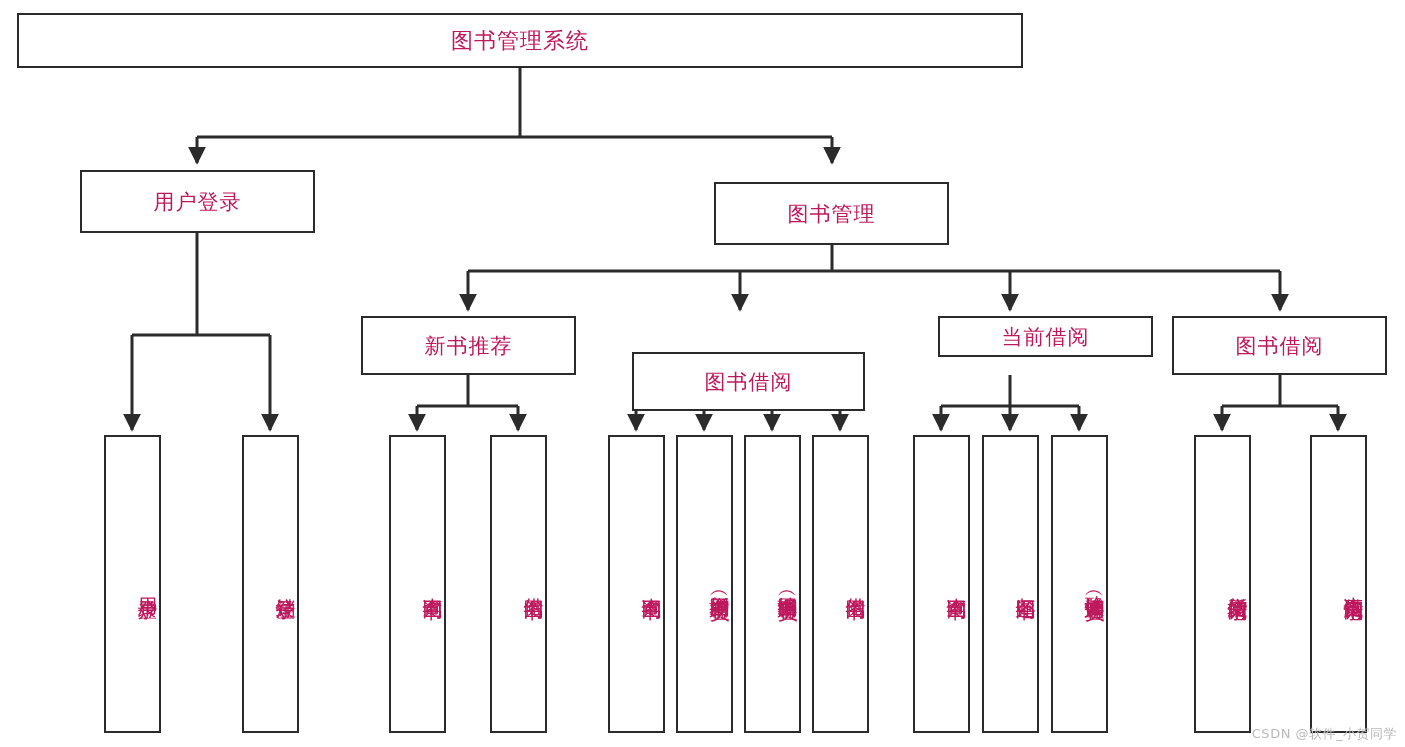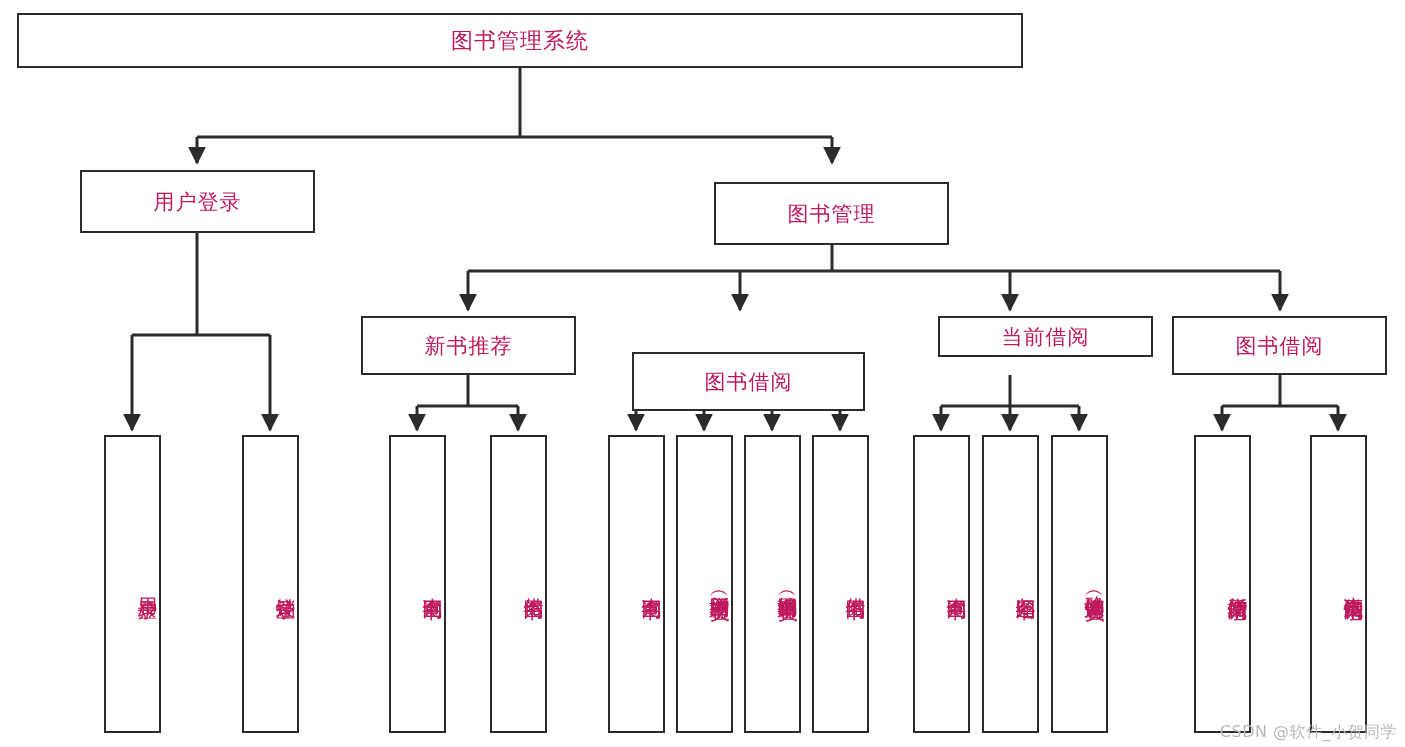--- a/index.html
+++ b/index.html
@@ -54,21 +54,21 @@
   .node.v .vlabel {
     writing-mode: vertical-rl;
     text-orientation: upright;
     display: block;
     white-space: nowrap;
   }
   .watermark {
     position: absolute;
     right: 8px;
     bottom: 4px;
-    font-size: 16px;
+    font-size: 13px;
     color: #b9b9b9;
     white-space: nowrap;
     letter-spacing: 0.5px;
   }
 </style>
 </head>
 <body>
 
 <div id="canvas">
 

